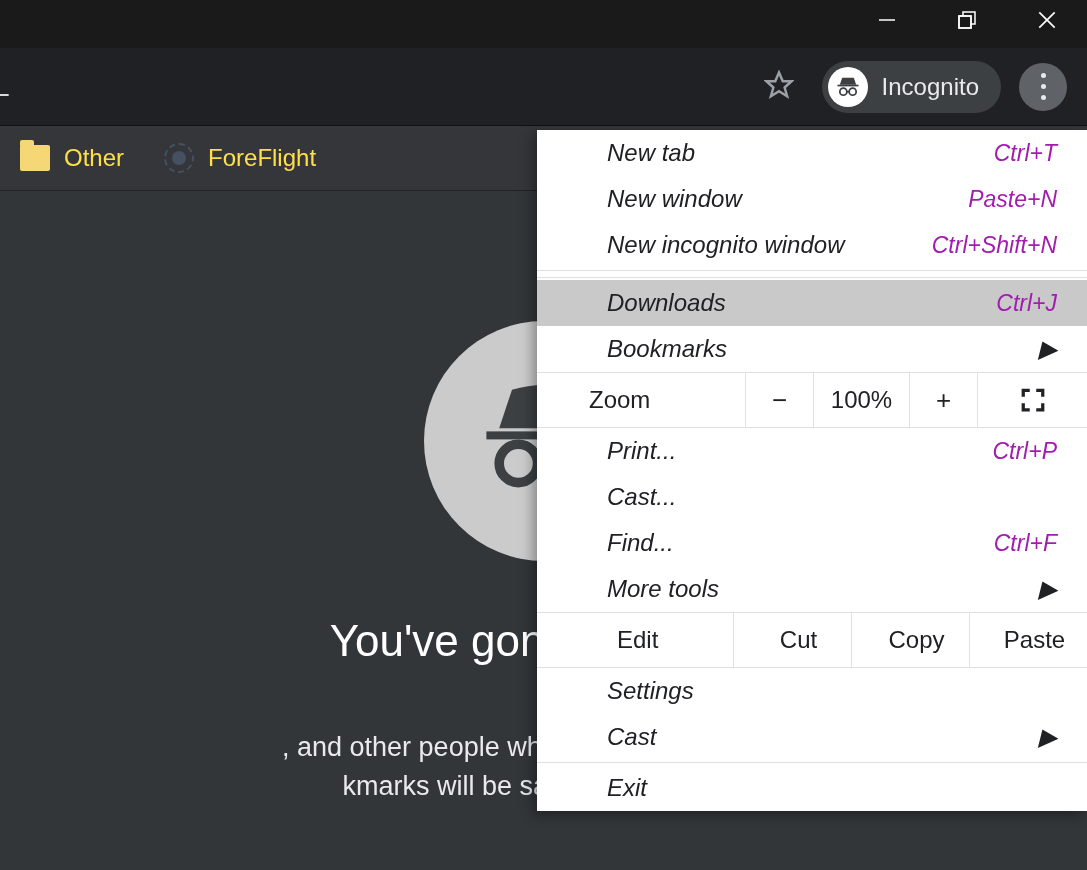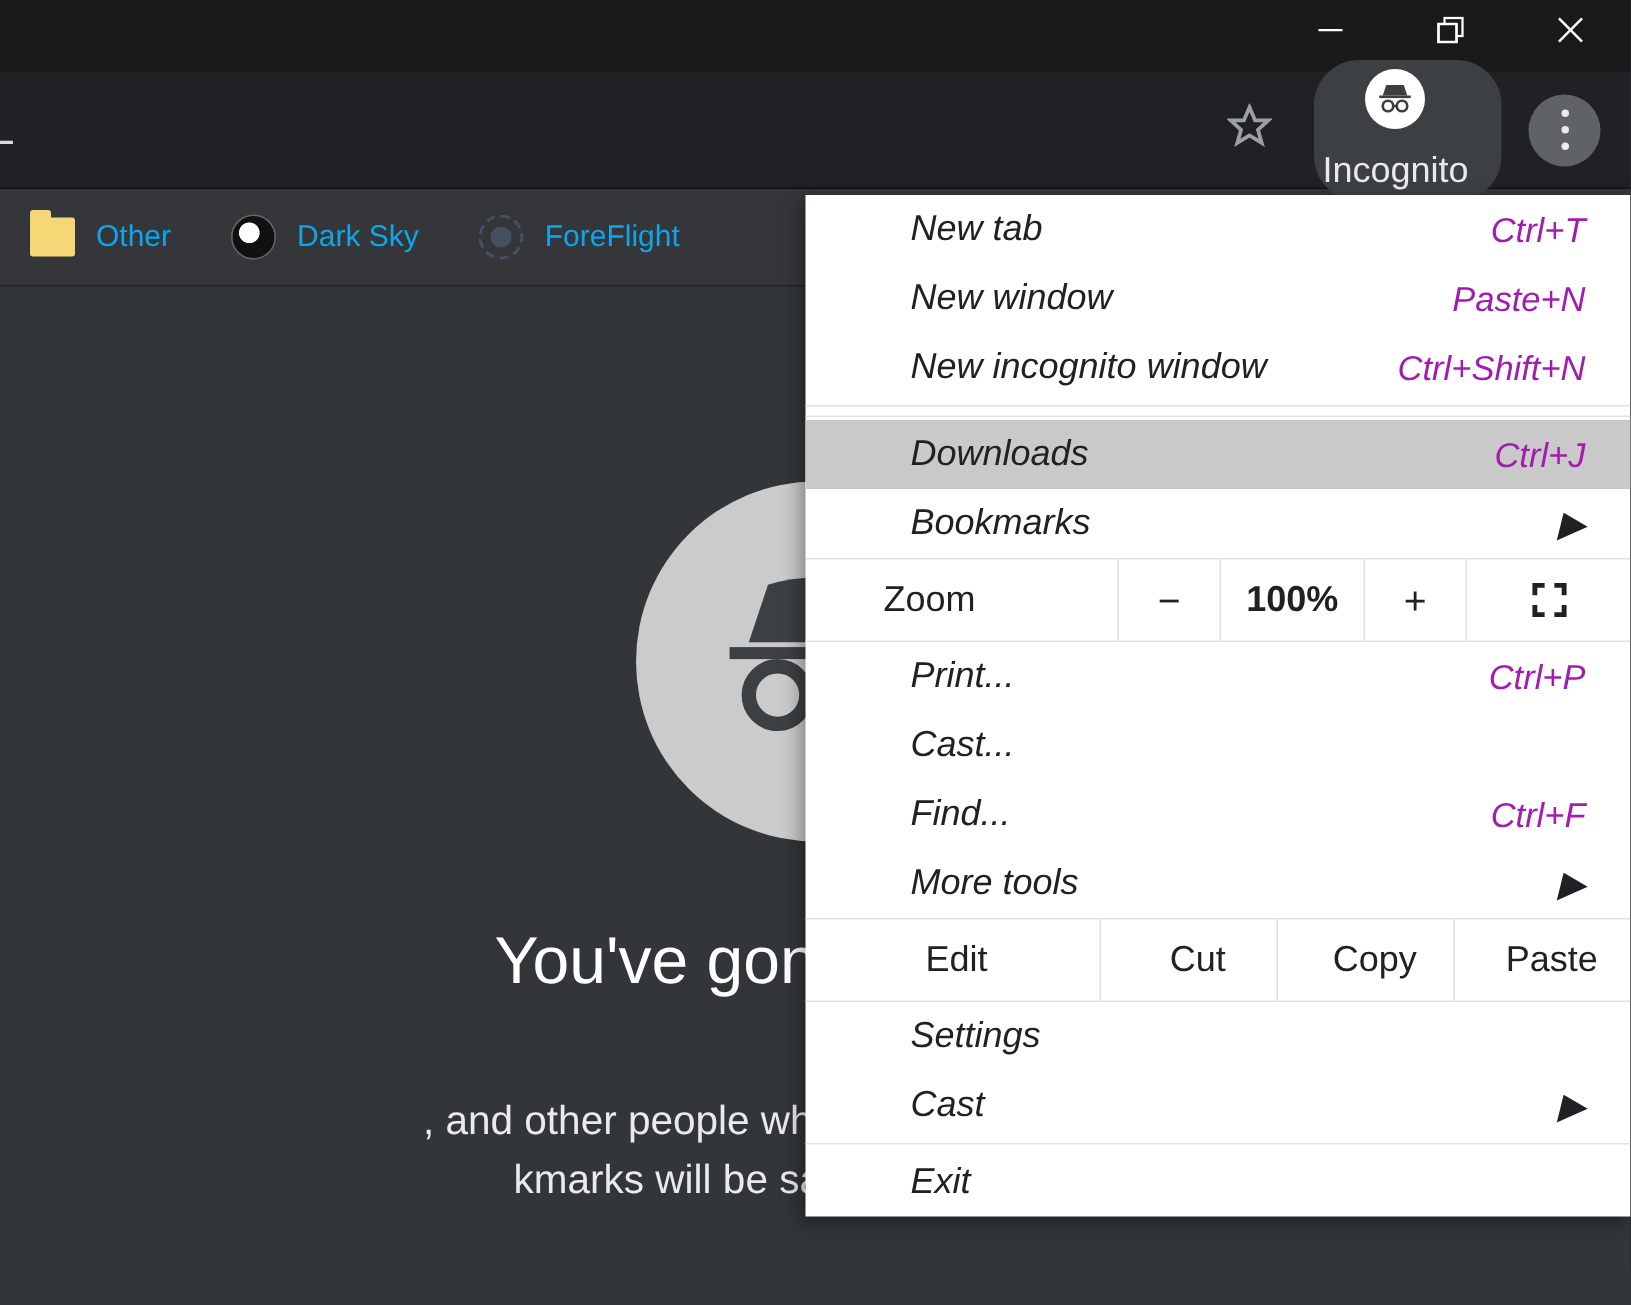--- a/index.html
+++ b/index.html
@@ -51,21 +51,20 @@
     .star-icon svg { stroke: #9aa0a6; fill: none; stroke-width: 2; }
     .star-icon { padding: 8px 18px; }
     .incognito-pill {
       display: flex;
       align-items: center;
       background: #3c4043;
       border-radius: 30px;
       padding: 6px 22px 6px 6px;
       margin-left: 10px;
       gap: 14px;
-      flex-direction: column;
     }
     .incognito-pill .icon-circle {
       width: 40px;
       height: 40px;
       background: #fff;
       border-radius: 50%;
       display: flex;
       align-items: center;
       justify-content: center;
     }
@@ -101,22 +100,22 @@
       display: flex;
       align-items: center;
       padding: 0 14px;
       gap: 28px;
       border-bottom: 1px solid #222;
     }
     .bookmark-item {
       display: flex;
       align-items: center;
       gap: 14px;
-      font-size: 20px;
-      color: #0ea5e9;
+      font-size: 24px;
+      color: #fde047;
       padding: 4px 6px;
     }
     .bk-folder {
       width: 30px; height: 26px;
       background: #f5d776;
       border-radius: 2px;
       position: relative;
     }
     .bk-folder::before{
       content:'';
@@ -230,21 +229,21 @@
     }
     .zoom-cell {
       width: 68px;
       display: flex;
       align-items: center;
       justify-content: center;
       border-left: 1px solid #e0e0e0;
       font-size: 26px;
       color: #202124;
     }
-    .zoom-cell.val { width: 96px; font-size: 24px; font-weight: bold; }
+    .zoom-cell.val { width: 96px; font-size: 24px; }
     .zoom-cell.fs { width: 110px; }
     .edit-row {
       display: flex;
       align-items: stretch;
       border-top: 1px solid #e0e0e0;
       border-bottom: 1px solid #e0e0e0;
       height: 56px;
     }
     .edit-label {
       flex: 1;
@@ -311,24 +310,20 @@
     <div class="dot"></div>
       <div class="dot"></div>
       <div class="dot"></div>
   </div>
 </div>
 
 <div class="bookmarks-bar">
   <div class="bookmark-item">
     <div class="bk-folder"></div>
     <span>Other</span>
-  </div>
-  <div class="bookmark-item">
-    <div class="bk-darksky"></div>
-    <span>Dark Sky</span>
   </div>
   <div class="bookmark-item">
     <div class="bk-foreflight"></div>
     <span>ForeFlight</span>
   </div>
 </div>
 
 <div class="page-content">
   <div class="big-incognito">
     <svg width="160" height="160" viewBox="0 0 100 100">

